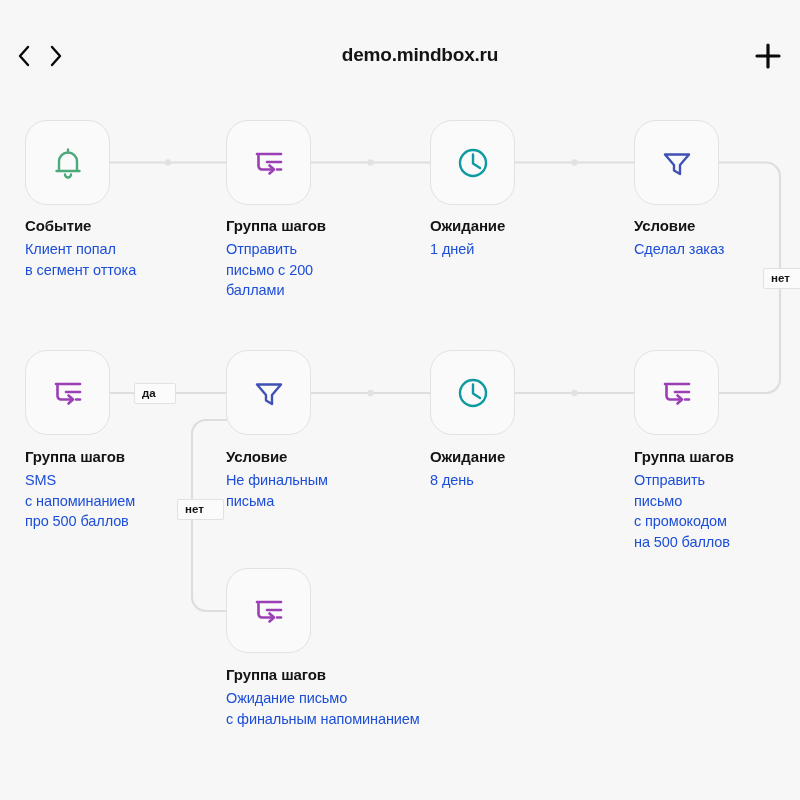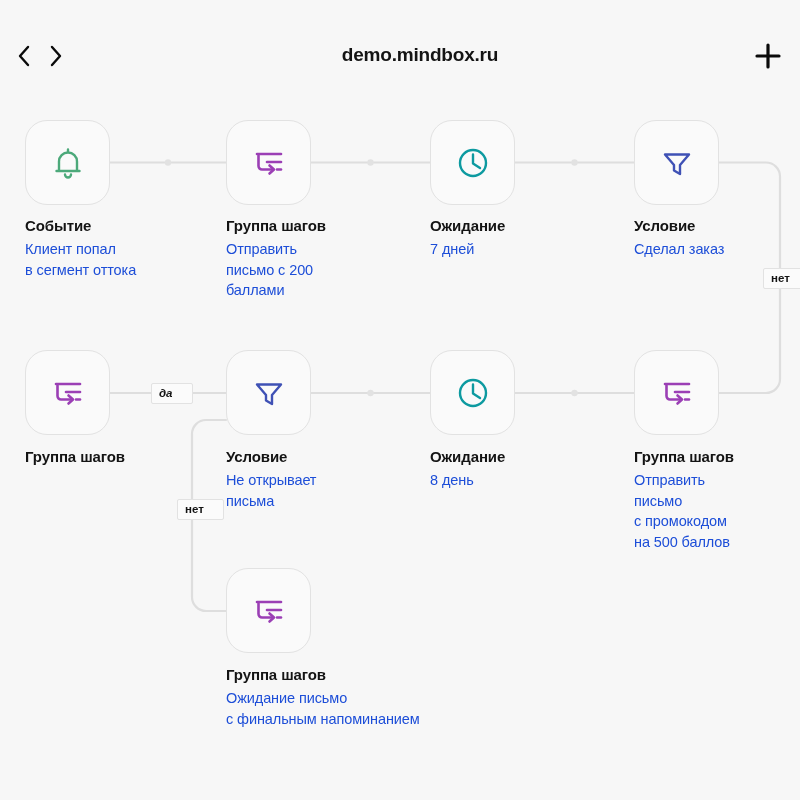--- a/index.html
+++ b/index.html
@@ -218,21 +218,21 @@
     </div>
 
     <div class="node" style="left:430px; top:120px;">
       <svg width="42" height="42" viewBox="0 0 42 42">
         <circle cx="21" cy="21" r="13" fill="none" stroke="#0d9aa0" stroke-width="2.4"></circle>
         <path d="M21 12.5 V21.5 L28 26" fill="none" stroke="#0d9aa0" stroke-width="2.4" stroke-linecap="round" stroke-linejoin="round"></path>
       </svg>
     </div>
     <div class="node-label" style="left:430px; top:216px;">
       <div class="node-title">Ожидание</div>
-      <div class="node-desc">7 дней</div>
+      <div class="node-desc">1 дней</div>
     </div>
 
     <div class="node" style="left:634px; top:120px;">
       <svg width="42" height="42" viewBox="0 0 42 42">
         <path d="M9 12.5 H33 L24 23 V32 L18 28.5 V23 Z" fill="none" stroke="#3f51b5" stroke-width="2.4" stroke-linejoin="round"></path>
       </svg>
     </div>
     <div class="node-label" style="left:634px; top:216px;">
       <div class="node-title">Условие</div>
       <div class="node-desc">Сделал заказ</div>
@@ -244,30 +244,33 @@
           <path d="M9 12 H33"></path>
           <path d="M10.5 13.5 V24 a3.5 3.5 0 0 0 3.5 3.5 H25"></path>
           <path d="M21.5 23.5 L26 27.5 L21.5 31.5"></path>
           <path d="M19 20 H33"></path>
           <path d="M29 27.5 H33"></path>
         </g>
       </svg>
     </div>
     <div class="node-label" style="left:25px; top:447px;">
       <div class="node-title">Группа шагов</div>
+      <div class="node-desc">SMS
+с напоминанием
+про 500 баллов</div>
     </div>
 
     <div class="node" style="left:226px; top:350px;">
       <svg width="42" height="42" viewBox="0 0 42 42">
         <path d="M9 12.5 H33 L24 23 V32 L18 28.5 V23 Z" fill="none" stroke="#3f51b5" stroke-width="2.4" stroke-linejoin="round"></path>
       </svg>
     </div>
     <div class="node-label" style="left:226px; top:447px;">
       <div class="node-title">Условие</div>
-      <div class="node-desc">Не открывает
+      <div class="node-desc">Не финальным
 письма</div>
     </div>
 
     <div class="node" style="left:430px; top:350px;">
       <svg width="42" height="42" viewBox="0 0 42 42">
         <circle cx="21" cy="21" r="13" fill="none" stroke="#0d9aa0" stroke-width="2.4"></circle>
         <path d="M21 12.5 V21.5 L28 26" fill="none" stroke="#0d9aa0" stroke-width="2.4" stroke-linecap="round" stroke-linejoin="round"></path>
       </svg>
     </div>
     <div class="node-label" style="left:430px; top:447px;">
@@ -305,17 +308,17 @@
         </g>
       </svg>
     </div>
     <div class="node-label" style="left:226px; top:665px; width:300px;">
       <div class="node-title">Группа шагов</div>
       <div class="node-desc">Ожидание письмо
 с финальным напоминанием</div>
     </div>
 
     <div class="badge" style="left:763px; top:268px;">нет</div>
-    <div class="badge" style="left:151px; top:383px;font-style:italic;">да</div>
+    <div class="badge" style="left:134px; top:383px;">да</div>
     <div class="badge" style="left:177px; top:499px;">нет</div>
 
   </div>
 </div>
 
 </body></html>

